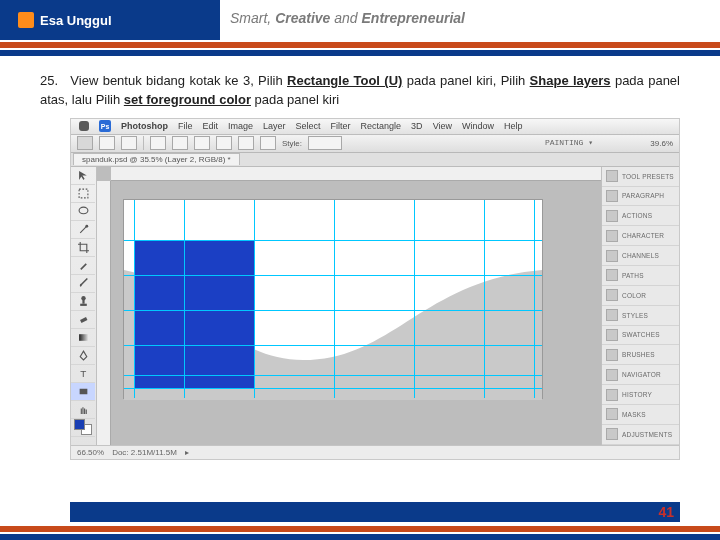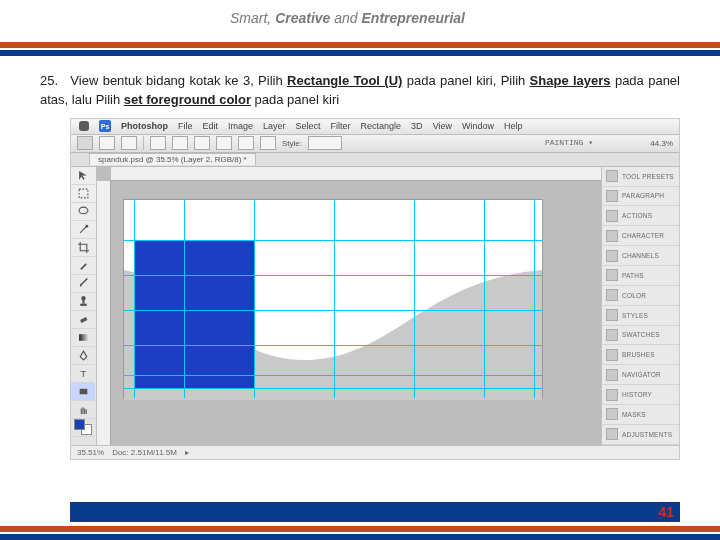--- a/index.html
+++ b/index.html
@@ -27,21 +27,21 @@
   .mac-menu { height: 16px; background: linear-gradient(#f7f7f7,#e2e2e2); border-bottom: 1px solid #bdbdbd; display: flex; align-items: center; gap: 10px; padding: 0 8px; }
   .mac-menu span { font-size: 9px; color: #444; white-space: nowrap; }
   .apple { width: 10px; height: 10px; background: #5a5a5a; border-radius: 3px; }
   .ps-ico { width: 12px; height: 12px; background: #2a6bd6; color: #fff; font-size: 7px; font-weight: bold; display: flex; align-items: center; justify-content: center; border-radius: 2px; }
 
   
   .opt-bar { height: 18px; background: linear-gradient(#f3f3f3,#dedede); border-bottom: 1px solid #b8b8b8; display: flex; align-items: center; gap: 6px; padding: 8px 6px; }
   .opt-bar .seg { width: 16px; height: 14px; border: 1px solid #a8a8a8; background: #f4f4f4; }
   .opt-bar .seg.sel { background: #d8d8d8; }
   .opt-bar .lbl { font-size: 8px; color: #555; }
-  .doc-tab { height: 14px; background: #e0e0e0; border-bottom: 1px solid #bbb; display: flex; align-items: center; padding-left: 18px; }
+  .doc-tab { height: 14px; background: #e0e0e0; border-bottom: 1px solid #bbb; display: flex; align-items: center; padding-left: 2px; }
   .doc-tab .t { background: #f2f2f2; border: 1px solid #bbb; border-bottom: none; padding: 1px 8px; font-size: 8px; color: #555; }
 
   
   .ws { position: absolute; left: 0; top: 48px; right: 0; bottom: 14px; display: flex; }
   .toolbar { width: 26px; background: linear-gradient(#efefef,#e3e3e3); border-right: 1px solid #c0c0c0; display: flex; flex-direction: column; }
   .tool { width: 24px; height: 18px; border-bottom: 1px solid #d6d6d6; display: flex; align-items: center; justify-content: center; }
   .tool svg { width: 11px; height: 11px; }
   .tool .fgbg { position: relative; width: 18px; height: 16px; }
   .fgbg .fg { position: absolute; left: 0; top: 0; width: 11px; height: 11px; background: #1a3fb3; border: 1px solid #888; }
   .fgbg .bg { position: absolute; right: 0; bottom: 0; width: 11px; height: 11px; background: #fff; border: 1px solid #888; }
@@ -68,20 +68,24 @@
   .ftr { position: absolute; left: 0; right: 0; bottom: 0; height: 44px; }
   .ftr-blue { position: absolute; left: 70px; right: 40px; bottom: 18px; height: 20px; background: #0a3a8a; }
   .ftr-page { position: absolute; right: 46px; bottom: 20px; color: #c8302a; font-weight: bold; font-size: 14px; }
   .ftr-rule1 { position: absolute; left: 0; bottom: 8px; width: 100%; height: 6px; background: #c84a1a; }
   .ftr-rule2 { position: absolute; left: 0; bottom: 0; width: 100%; height: 6px; background: #0a3a8a; }
 </style>
 </head>
 <body>
 
 <div class="hdr">
+  <div class="hdr-blue">
+    <div class="logo"></div>
+    <div class="brand">Esa Unggul</div>
+  </div>
   <div class="hdr-tag">
     <span>Smart, </span><b>Creative</b><span> and </span><b>Entrepreneurial</b>
   </div>
   <div class="hdr-rule1"></div>
   <div class="hdr-rule2"></div>
 </div>
 
 <div class="instr">
   <span class="num">25.</span>
   <span>View bentuk bidang kotak ke 3, Pilih </span><u><b>Rectangle Tool (U)</b></u><span> pada panel kiri, Pilih </span><u><b>Shape layers</b></u><span> pada panel atas, lalu Pilih </span><u><b>set foreground color</b></u><span> pada panel kiri</span>
@@ -113,21 +117,21 @@
     <div style="width:1px;height:14px;background:#bbb"></div>
     <div class="seg"></div>
     <div class="seg"></div>
     <div class="seg"></div>
     <div class="seg"></div>
     <div class="seg"></div>
     <div class="seg"></div>
     <span class="lbl">Style:</span>
     <div class="seg" style="width:34px"></div>
     <div style="flex:1"></div>
-    <span class="lbl">44.3%</span>
+    <span class="lbl">39.6%</span>
   </div>
   <span class="painting-tag">PAINTING ▾</span>
 
   <div class="doc-tab">
     <div class="t">spanduk.psd @ 35.5% (Layer 2, RGB/8) *</div>
   </div>
 
   <div class="ws">
 
     <div class="toolbar">
@@ -296,21 +300,21 @@
           <span class="pi-lbl">MASKS</span>
         </div>
       <div class="panel-item">
           <div class="pi-ico"></div>
           <span class="pi-lbl">ADJUSTMENTS</span>
         </div>
     </div>
   </div>
 
   <div class="status-bar">
-    <span>35.51%</span>
+    <span>66.50%</span>
     <span>Doc: 2.51M/11.5M</span>
     <span>▸</span>
   </div>
 </div>
 
 <div class="ftr">
   <div class="ftr-blue"></div>
   <div class="ftr-page">41</div>
   <div class="ftr-rule1"></div>
   <div class="ftr-rule2"></div>

